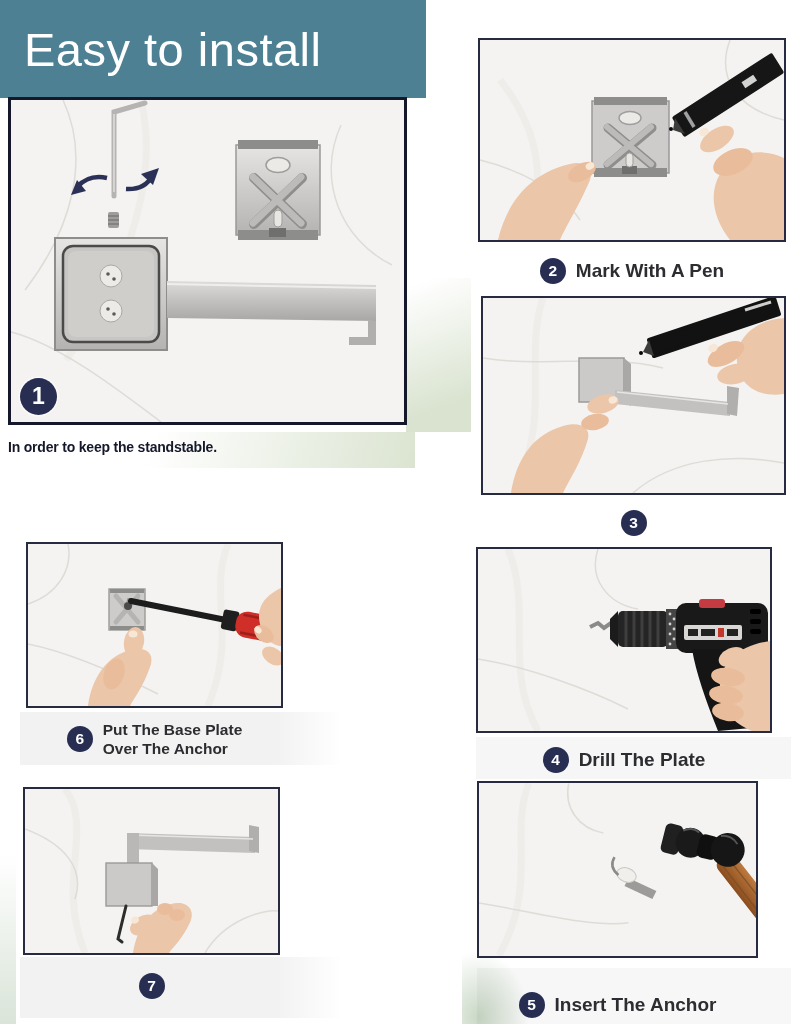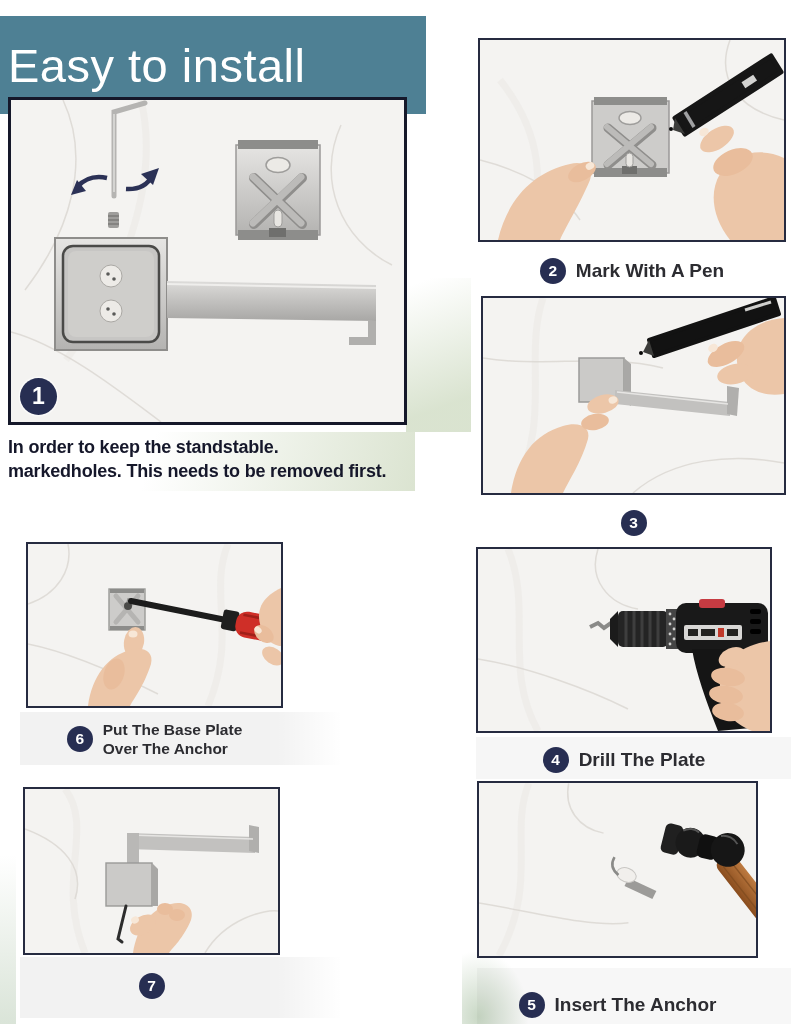--- a/index.html
+++ b/index.html
@@ -1,36 +1,36 @@
 <!DOCTYPE html>
 <html style="--banner-bg: #4e8094; --banner-text: #ffffff; --badge-bg: #272e52; --badge-text: #ffffff; --caption-text: #2c2c31; --note-text: #15172a;"><head>
 <meta charset="utf-8">
 <style>
   html,body{margin:0;padding:0;background:#fff;}
   .page{position:relative;width:791px;height:1024px;background:#fff;overflow:hidden;
         font-family:"Liberation Sans",sans-serif;}
   
   .banner{position:absolute;left:0;top:0;width:426px;height:98px;
           background:var(--banner-bg,#4e8094);display:flex;align-items:center;
-          padding-left:8px;box-sizing:border-box;margin-top:16px;}
+          padding-left:24px;box-sizing:border-box;}
   .banner h1{margin:0;font-size:47px;font-weight:400;letter-spacing:.5px;
              color:var(--banner-text,#ffffff);}
   
   .shot{position:absolute;margin:0;background:#f4f3f1;box-sizing:border-box;}
   .shot svg{display:block;width:100%;height:100%;}
   #shot1{left:8px;top:97px;width:399px;height:328px;border:3px solid #15182a;}
   #shot2{left:478px;top:38px;width:308px;height:204px;border:2px solid #262b40;}
   #shot3{left:481px;top:296px;width:305px;height:199px;border:2px solid #262b40;}
   #shot4{left:476px;top:547px;width:296px;height:186px;border:2px solid #262b40;}
   #shot5{left:477px;top:781px;width:281px;height:177px;border:2px solid #262b40;}
   #shot6{left:26px;top:542px;width:257px;height:166px;border:2px solid #262b40;}
   #shot7{left:23px;top:787px;width:257px;height:168px;border:2px solid #262b40;}
   
   .note{position:absolute;left:8px;top:432px;width:407px;padding:4px 0 8px 0;
-        font-size:18px;line-height:23.5px;font-weight:700;letter-spacing:-.2px;
+        font-size:14px;line-height:23.5px;font-weight:700;letter-spacing:-.2px;
         color:var(--note-text,#15172a);
         background:linear-gradient(105deg,rgba(255,255,255,0) 35%,rgba(210,221,197,.8) 100%);}
   
   .caption{position:absolute;display:flex;align-items:center;justify-content:center;gap:10px;
            color:var(--caption-text,#2c2c31);font-weight:700;}
   .cap{font-size:19px;}
   .caplines{display:flex;flex-direction:column;align-items:flex-start;}
   .caplines .cap{font-size:15.5px;line-height:19.5px;}
   .badge{display:flex;align-items:center;justify-content:center;border-radius:50%;
          background:var(--badge-bg,#272e52);color:var(--badge-text,#fff);
@@ -142,21 +142,20 @@
           <path d="M65,37 L17,83" stroke="#bcbbb9" stroke-width="7"></path>
         </g>
         <rect x="38" y="70" width="8" height="17" rx="4" fill="#e8e6e2" stroke="#9e9d9b"></rect>
       </g>
     </svg>
     <span class="badge badge-lg">1</span>
   </figure>
 
   <div class="note">
     <div>In order to keep the standstable.</div>
-    <div>markedholes. This needs to be removed first.</div>
   </div>
 
   <figure class="shot" id="shot2">
     <svg viewBox="0 0 304 200">
       <g>
         <path class="vein2" d="M40,200 C70,150 60,90 20,40"></path>
         <path class="vein" d="M0,120 C40,130 80,150 100,180"></path>
         <path class="vein" d="M250,0 C235,40 260,70 304,80"></path>
       </g>
       <g transform="translate(112,57)">

